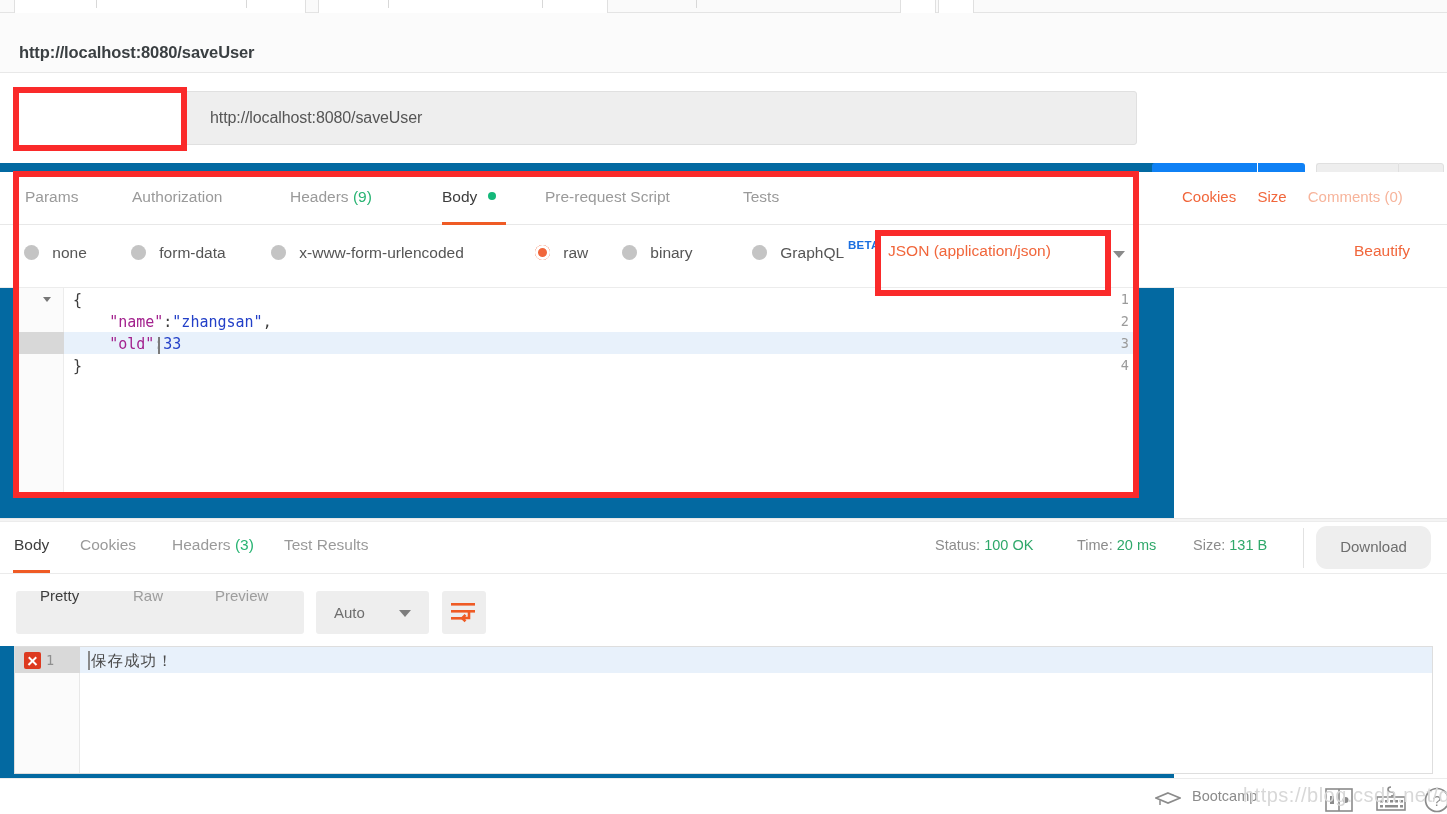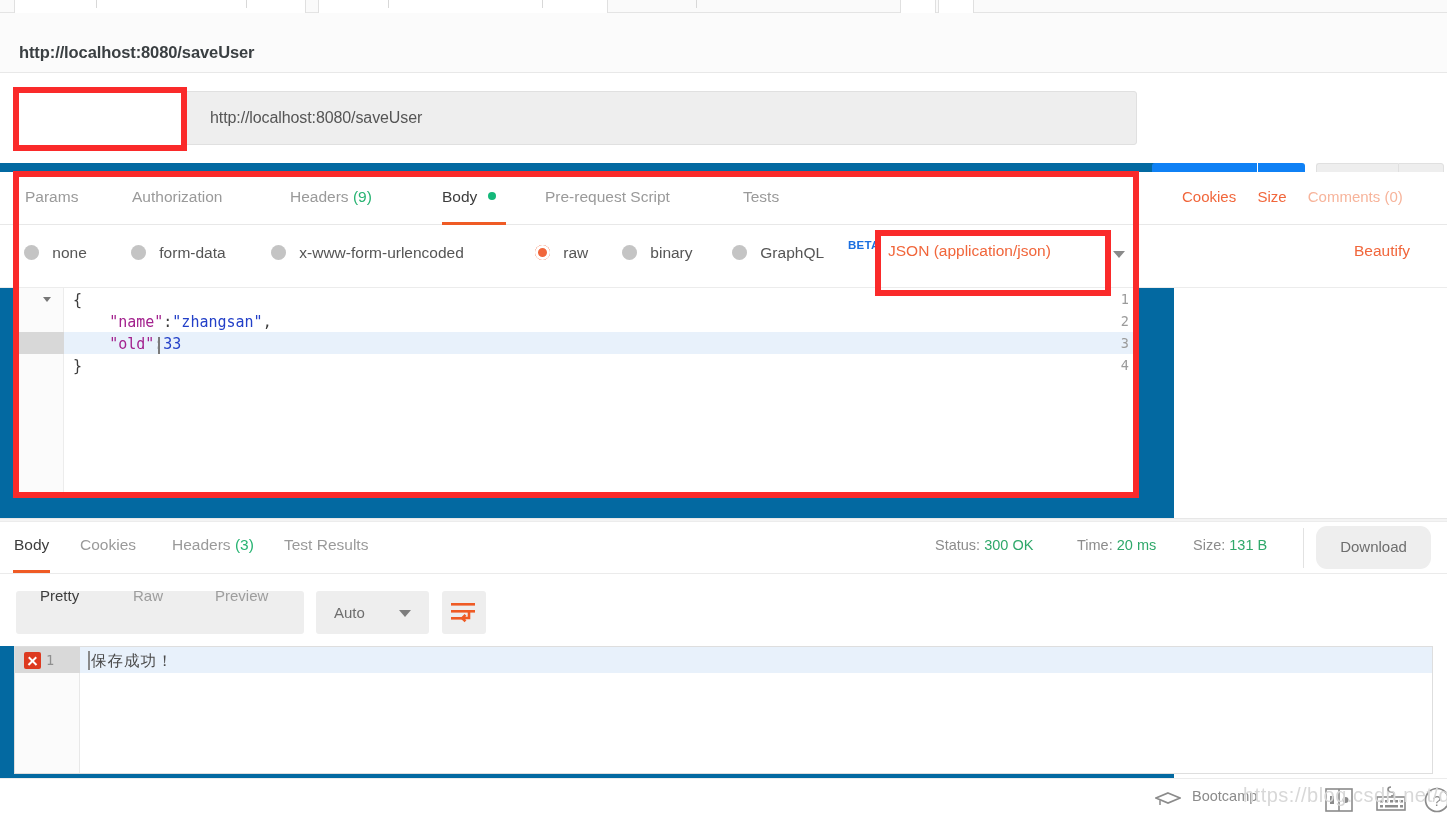--- a/index.html
+++ b/index.html
@@ -368,21 +368,21 @@
       <span>x-www-form-urlencoded</span>
     </div>
     <div class="radio-item" style="left:535px;">
       <span class="radio-dot on"></span>
       <span>raw</span>
     </div>
     <div class="radio-item" style="left:622px;">
       <span class="radio-dot"></span>
       <span>binary</span>
     </div>
-    <div class="radio-item" style="left:732px;">
+    <div class="radio-item" style="left:752px;">
       <span class="radio-dot"></span>
       <span>GraphQL</span>
     </div>
     <div class="beta" style="left:840px; top:14px;">BETA</div>
 
     <div class="json-select">
       <span class="val">JSON (application/json)</span>
     </div>
     <div class="beautify">Beautify</div>
   </div>
@@ -421,21 +421,21 @@
     <div class="resp-tab" style="left:172px;">
       <span>Headers</span>
       <span class="count">(3)</span>
     </div>
     <div class="resp-tab" style="left:284px;">
       <span>Test Results</span>
     </div>
 
     <div class="status-wrap" style="left:935px;">
       <span class="k">Status:</span>
-      <span class="v">300 OK</span>
+      <span class="v">100 OK</span>
     </div>
     <div class="status-wrap" style="left:1077px;">
       <span class="k">Time:</span>
       <span class="v">20 ms</span>
     </div>
     <div class="status-wrap" style="left:1193px;">
       <span class="k">Size:</span>
       <span class="v">131 B</span>
     </div>
   </div>

